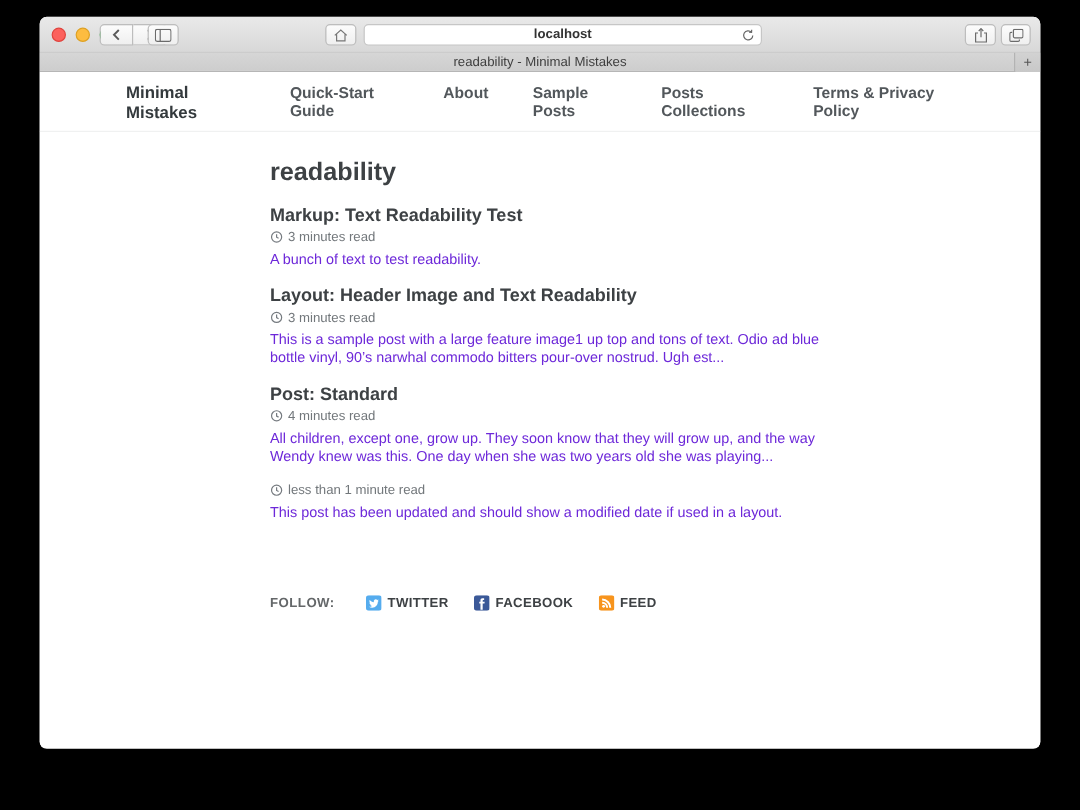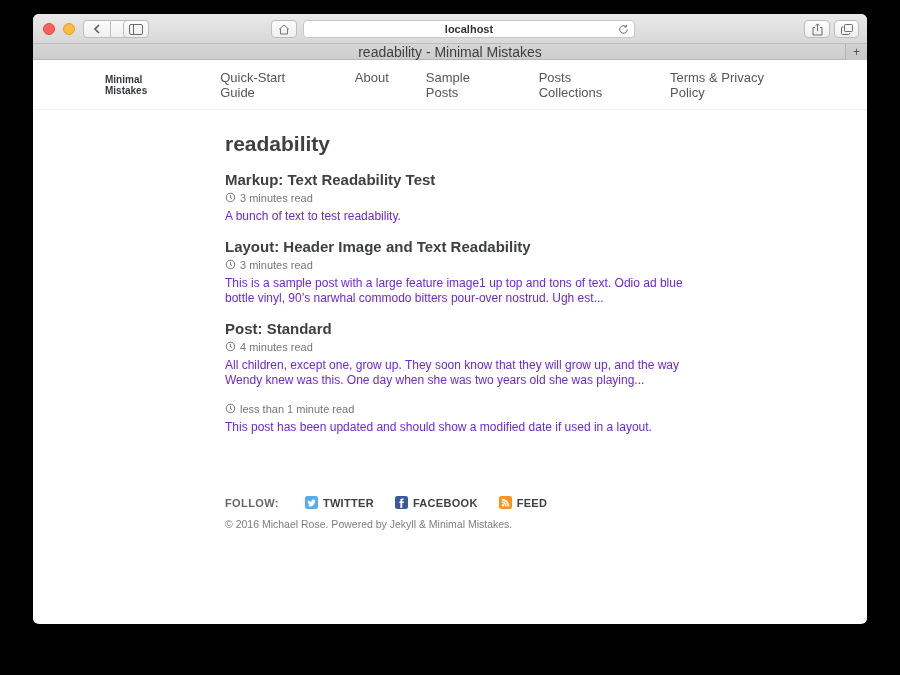--- a/index.html
+++ b/index.html
@@ -40,33 +40,33 @@
     position:absolute; left:270px; top:6px; width:332px; height:18px;
     background:#fff; border:1px solid #c6c6c6; border-radius:4px;
     display:flex; align-items:center; justify-content:center;
     font-size:11px; color:#333; font-weight:700;text-align:center;
   }
   .urlfield .reload { position:absolute; right:5px; top:3px; }
   .tabbar {
     position:relative; height:16px; background:linear-gradient(#d6d6d6,#cdcdcd);
     border-bottom:1px solid #b6b6b6; display:flex; align-items:center; justify-content:center;
   }
-  .tab-title { font-size:14px; color:#3e3e3e; }
+  .tab-title { font-size:11px; color:#3e3e3e; }
   .newtab {
     position:absolute; right:0; top:0; width:22px; height:16px; border:none; border-left:1px solid #b3b3b3;
     background:linear-gradient(#d2d2d2,#c8c8c8); color:#555; font-size:12px; line-height:14px;
   }
   
   .content { position:relative; height:563px; background:#fff; overflow:hidden; }
   .masthead {
     height:50px; display:flex; align-items:center; padding:0 72px;
     border-bottom:1px solid #f0f1f1;
   }
-  .site-title { font-size:10px; font-weight:700; color:#343a3d; margin-right:36px; }
-  .nav-links { display:flex; gap:37px; }
+  .site-title { font-size:14px; font-weight:700; color:#343a3d; margin-right:36px; }
+  .nav-links { display:flex; gap:37px;font-weight:bold; }
   .nav-link { font-size:13px; color:#52575b; }
   .main { margin-left:192px; width:478px; }
   .page-title { font-size:21px; line-height:26px; font-weight:700; color:#3d4144; margin:21px 0 14px; }
   .entry + .entry { margin-top:14px; }
   .entry-title { font-size:15px; line-height:17px; font-weight:700; color:#3d4144; }
   .entry-meta { margin-top:3px; height:13px; display:flex; align-items:center; gap:4px;
                 font-size:11px; color:#72777b; }
   .entry-excerpt { margin-top:5px; font-size:12px; line-height:15px; color:#6d28d9; }
   .page-footer { margin-top:61px; }
   .follow-row { display:flex; align-items:center; }
@@ -257,17 +257,16 @@
               <svg width="13" height="13" viewBox="0 0 14 14">
                   <rect width="14" height="14" rx="2.5" fill="#f7941d"></rect>
                   <circle cx="4.3" cy="10" r="1.3" fill="#fff"></circle>
                   <path d="M3 5.8a5.4 5.4 0 0 1 5.4 5.4H6.6A3.6 3.6 0 0 0 3 7.6z" fill="#fff"></path>
                   <path d="M3 3a8.2 8.2 0 0 1 8.2 8.2H9.4A6.4 6.4 0 0 0 3 4.8z" fill="#fff"></path>
                 </svg>
             </span>
             <span class="social-label">FEED</span>
           </span>
         </div>
-        <div class="copyright">© 2016 Michael Rose. Powered by Jekyll &amp; Minimal Mistakes.</div>
       </div>
     </div>
   </div>
 </div>
 
 </body></html>

